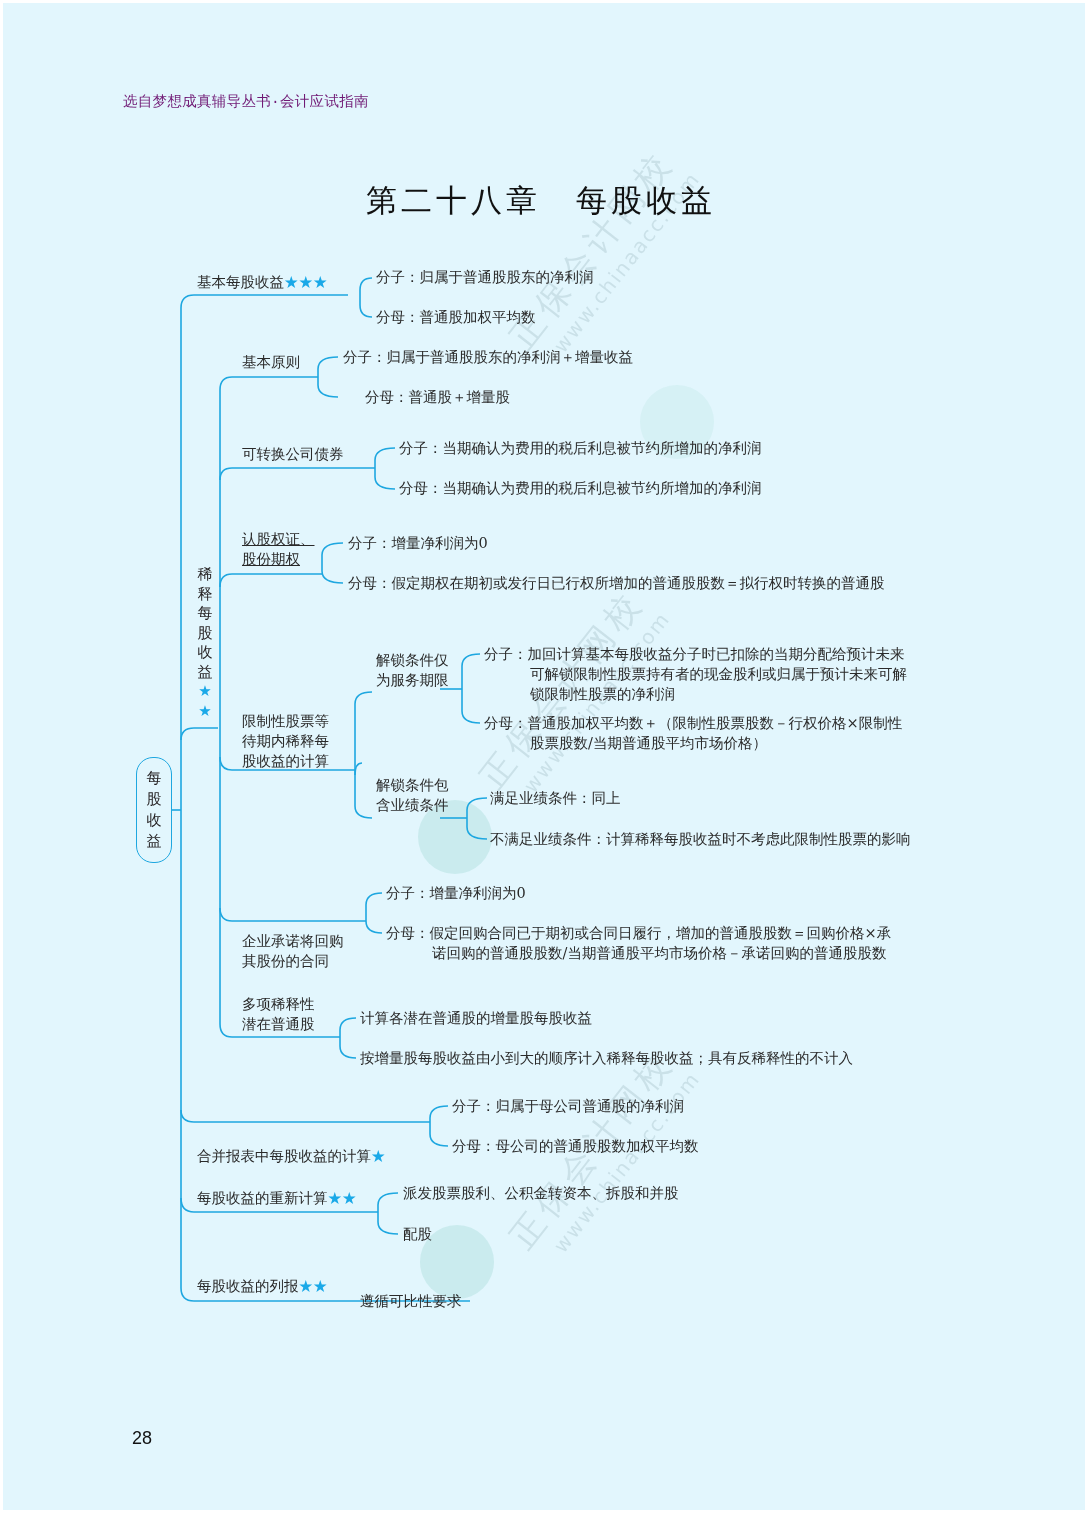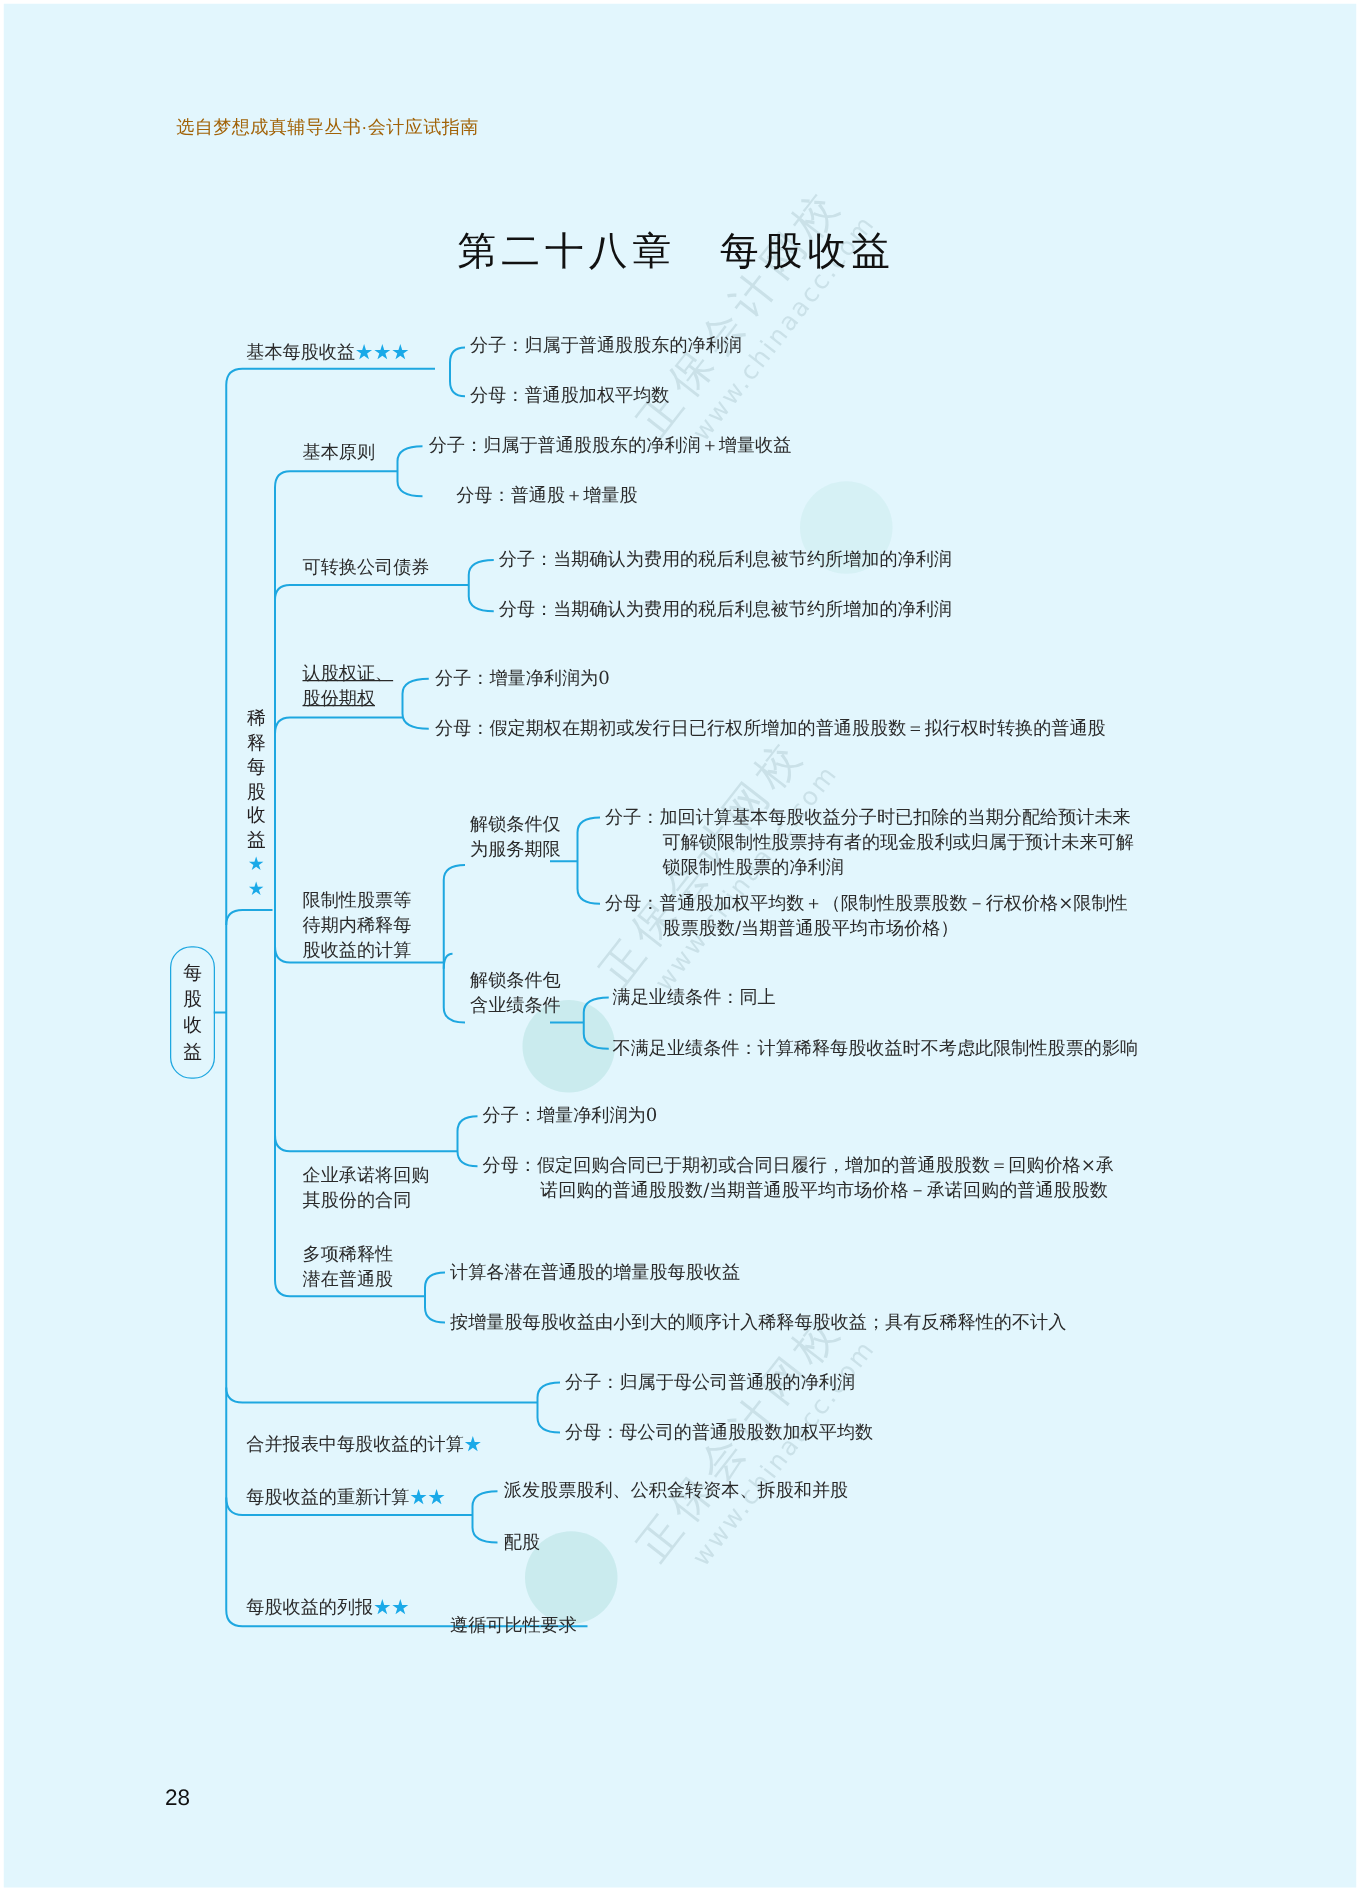--- a/index.html
+++ b/index.html
@@ -1,20 +1,20 @@
 <!DOCTYPE html>
 <html><head>
 <meta charset="utf-8">
 <style>
   html, body { margin:0; padding:0; }
   body { width:1088px; height:1513px; background:#ffffff; position:relative; overflow:hidden;
          font-family:"DejaVu Serif","Liberation Serif",serif; color:#231f20; }
   .page { position:absolute; left:3px; top:3px; width:1082px; height:1507px; background:#e2f6fd; }
   .abs { position:absolute; white-space:nowrap; }
-  .header { left:141px; top:92px; font-family:Liberation Sans, sans-serif; font-size:14.5px; letter-spacing:0.3px; color:#a16207; }
+  .header { left:123px; top:92px; font-family:Liberation Mono, monospace; font-size:14.5px; letter-spacing:0.3px; color:#701a75; }
   .title { left:366px; top:180px; font-family:"DejaVu Sans","Liberation Sans",sans-serif; font-size:31px; letter-spacing:4px; color:#111; font-weight:normal; }
   .pageno { left:132px; top:1428px; font-family:"Liberation Sans","DejaVu Sans",sans-serif; font-size:18px; color:#111; }
   .t { font-size:14.5px; line-height:20px; color:#2a2a2a; }
   .star { color:#1aa9e8; }
   .root { left:136px; top:757px; width:34px; height:104px; border:1.5px solid #1ea7e0; border-radius:17px;
           display:flex; flex-direction:column; align-items:center; justify-content:center; font-size:15px; line-height:21px; }
   .vert { font-size:15px; line-height:19.5px; text-align:center; width:18px; white-space:normal; }
   svg.lines { position:absolute; left:0; top:0; width:1088px; height:1513px; pointer-events:none; }
   svg.lines path { fill:none; stroke:#1ea7e0; stroke-width:1.6; }
   .wm { position:absolute; font-family:"DejaVu Sans","Liberation Sans",sans-serif; color:rgba(120,150,160,0.22);

